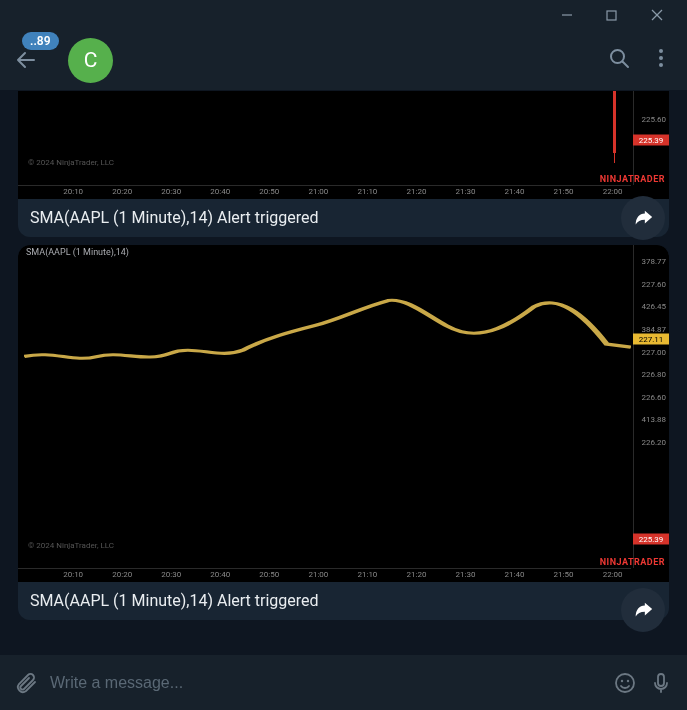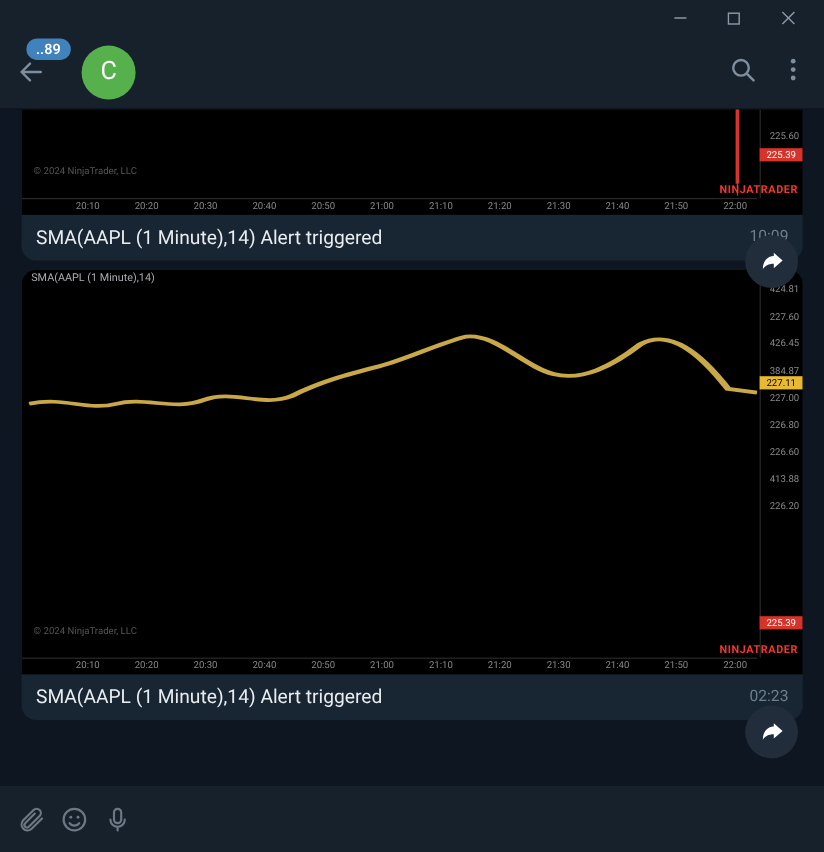--- a/index.html
+++ b/index.html
@@ -85,21 +85,21 @@
 }
 .msg-bubble.with-img-top {
   border-radius: 12px;
 }
 .chart-img {
   background: #000;
   width: 100%;
   position: relative;
   overflow: hidden;
 }
-.chart-small { height: 88px; }
+.chart-small { height: 108px; }
 .chart-large { height: 337px; }
 .caption {
   display: flex;
   justify-content: space-between;
   align-items: center;
   padding: 9px 12px 10px 12px;
 }
 .caption-text { font-size: 16px; color: #e9edf0; }
 .caption-time { font-size: 13px; color: #6d7f8f; }
 .share-btn {
@@ -240,21 +240,21 @@
         <span class="caption-time">10:09</span>
       </div>
     </div>
   </div>
 
   <div class="msg-wrapper" style="margin-top:8px;">
     <div class="msg-bubble with-img-top">
       <div class="chart-img chart-large">
         <div class="chart-title">SMA(AAPL (1 Minute),14)</div>
         <div class="y-axis">
-          <div class="y-tick" style="top:5%">424.81</div>
+          <div class="y-tick" style="top:5%">378.77</div>
           <div class="y-tick" style="top:12%">227.60</div>
           <div class="y-tick" style="top:19%">426.45</div>
           <div class="y-tick" style="top:26%">384.87</div>
           <div class="price-marker marker-yellow" style="top:29%">227.11</div>
           <div class="y-tick" style="top:33%">227.00</div>
           <div class="y-tick" style="top:40%">226.80</div>
           <div class="y-tick" style="top:47%">226.60</div>
           <div class="y-tick" style="top:54%">413.88</div>
           <div class="y-tick" style="top:61%">226.20</div>
           <div class="price-marker marker-red" style="top:91%">225.39</div>
@@ -766,20 +766,21 @@
       <path d="M14 4l8 7-8 7v-4c-5 0-8 2-10 5 0-7 4-12 10-12V4z"></path>
     </svg>
 </div>
 
 <div class="composer">
   <div class="icon-btn">
     <svg width="24" height="24" viewBox="0 0 24 24" fill="none">
         <path d="M21 11l-9 9a5 5 0 01-7-7l9-9a3.5 3.5 0 015 5l-9 9a2 2 0 01-3-3l8-8" stroke="currentColor" stroke-width="1.8" stroke-linecap="round"></path>
       </svg>
   </div>
+  <input type="text" placeholder="Write a message..." style="">
   <div class="icon-btn">
     <svg width="24" height="24" viewBox="0 0 24 24" fill="none">
         <circle cx="12" cy="12" r="9" stroke="currentColor" stroke-width="1.8"></circle>
         <circle cx="9" cy="10" r="1.2" fill="currentColor"></circle>
         <circle cx="15" cy="10" r="1.2" fill="currentColor"></circle>
         <path d="M8 15c1 1.5 2.5 2 4 2s3-.5 4-2" stroke="currentColor" stroke-width="1.8" stroke-linecap="round"></path>
       </svg>
   </div>
   <div class="icon-btn">
     <svg width="24" height="24" viewBox="0 0 24 24" fill="none">

